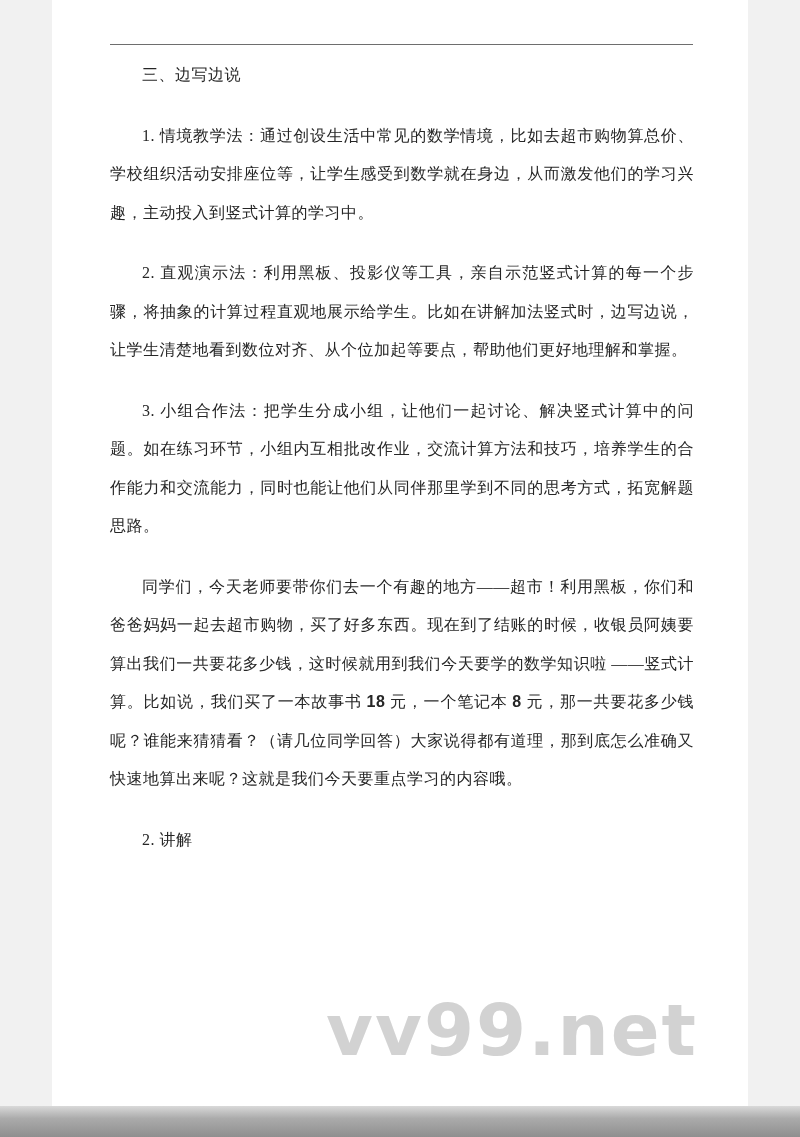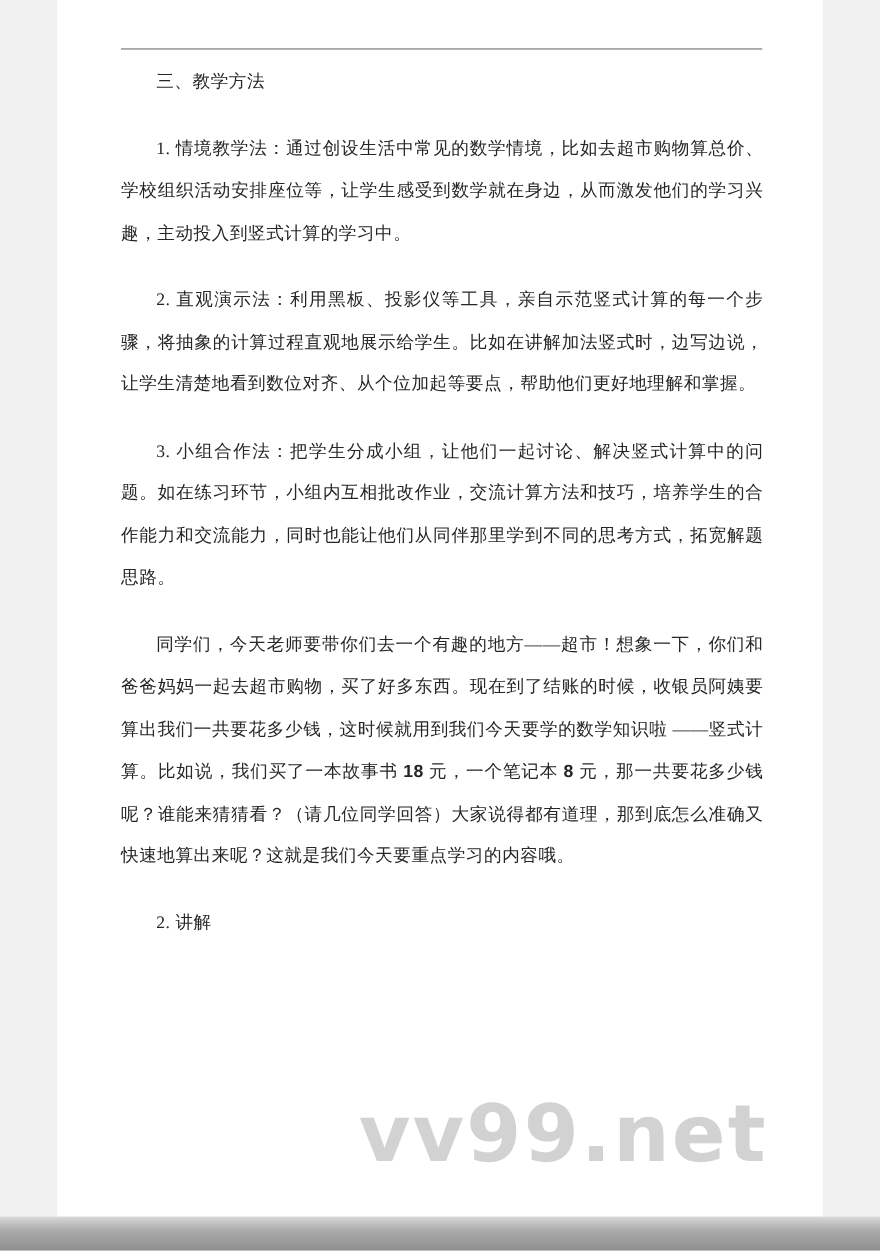--- a/index.html
+++ b/index.html
@@ -68,24 +68,24 @@
     height: 31px;
     background: linear-gradient(to bottom, #d9d9d9 0%, #ababab 40%, #8f8f8f 100%);
   }
 </style>
 </head>
 <body>
 
 <div class="page">
   <div class="header-rule"></div>
   <div class="content" id="doc-content">
-      <div class="para heading"><span>三、教学方法</span></div>
+      <div class="para heading"><span>三、边写边说</span></div>
       <div class="para body"><span>1. 情境教学法：通过创设生活中常见的数学情境，比如去超市购物算总价、学校组织活动安排座位等，让学生感受到数学就在身边，从而激发他们的学习兴趣，主动投入到竖式计算的学习中。</span></div>
       <div class="para body"><span>2. 直观演示法：利用黑板、投影仪等工具，亲自示范竖式计算的每一个步骤，将抽象的计算过程直观地展示给学生。比如在讲解加法竖式时，边写边说，让学生清楚地看到数位对齐、从个位加起等要点，帮助他们更好地理解和掌握。</span></div>
       <div class="para body"><span>3. 小组合作法：把学生分成小组，让他们一起讨论、解决竖式计算中的问题。如在练习环节，小组内互相批改作业，交流计算方法和技巧，培养学生的合作能力和交流能力，同时也能让他们从同伴那里学到不同的思考方式，拓宽解题思路。</span></div>
-      <div class="para body"><span>同学们，今天老师要带你们去一个有趣的地方——超市！想象一下，你们和爸爸妈妈一起去超市购物，买了好多东西。现在到了结账的时候，收银员阿姨要算出我们一共要花多少钱，这时候就用到我们今天要学的数学知识啦 ——竖式计算。比如说，我们买了一本故事书 </span><b>18</b><span> 元，一个笔记本 </span><b>8</b><span> 元，那一共要花多少钱呢？谁能来猜猜看？（请几位同学回答）大家说得都有道理，那到底怎么准确又快速地算出来呢？这就是我们今天要重点学习的内容哦。</span></div>
+      <div class="para body"><span>同学们，今天老师要带你们去一个有趣的地方——超市！利用黑板，你们和爸爸妈妈一起去超市购物，买了好多东西。现在到了结账的时候，收银员阿姨要算出我们一共要花多少钱，这时候就用到我们今天要学的数学知识啦 ——竖式计算。比如说，我们买了一本故事书 </span><b>18</b><span> 元，一个笔记本 </span><b>8</b><span> 元，那一共要花多少钱呢？谁能来猜猜看？（请几位同学回答）大家说得都有道理，那到底怎么准确又快速地算出来呢？这就是我们今天要重点学习的内容哦。</span></div>
       <div class="para subheading"><span>2. 讲解</span></div>
     </div>
 </div>
 
 <div class="watermark">vv99.net</div>
 
 <div class="bottom-band"></div>
 
 </body></html>

